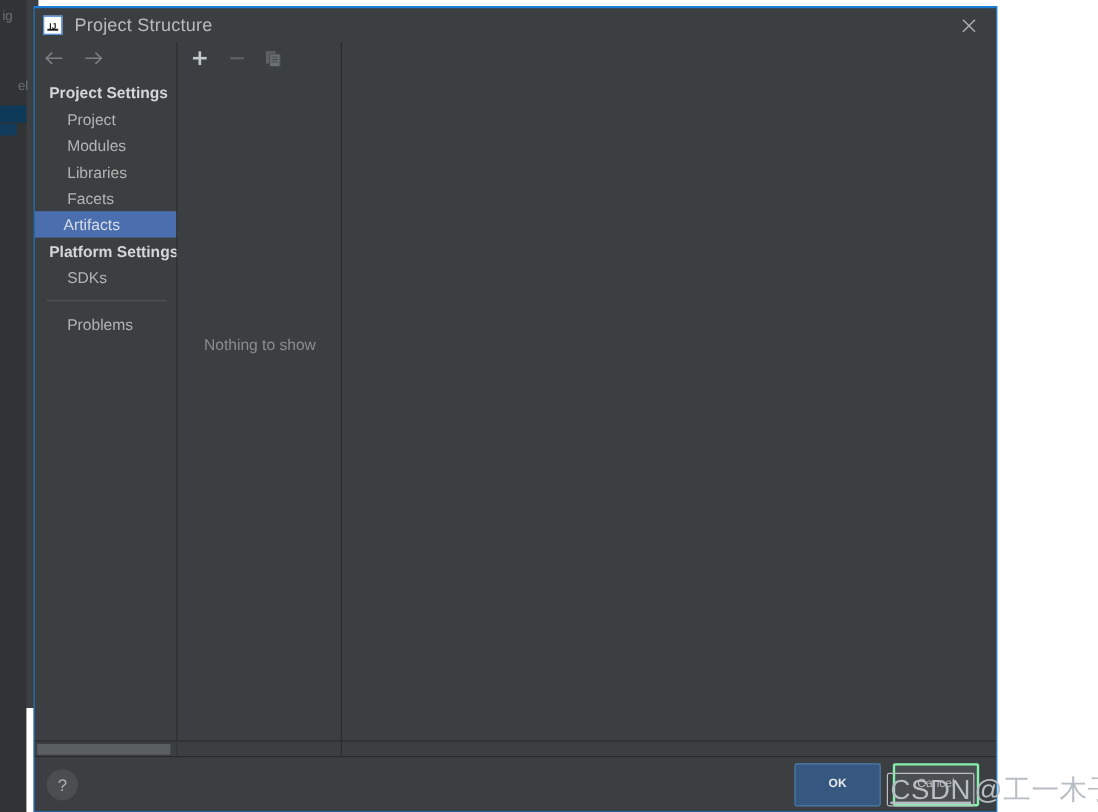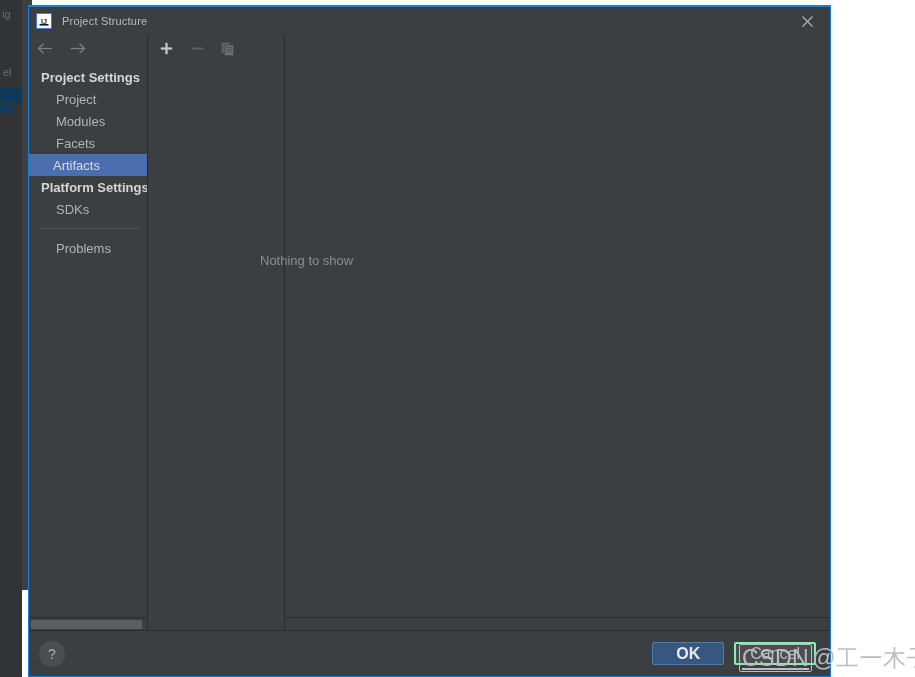--- a/index.html
+++ b/index.html
@@ -68,21 +68,21 @@
     width: 16px; height: 16px;
     border: 1px solid #3b80d8;
     background: #ffffff;
     display: flex; align-items: center; justify-content: center;
     flex: 0 0 auto;
   }
   #ij-logo svg { display: block; }
   #dialog-title {
     margin-left: 10px;
     color: #bbbbbb;
-    font-size: 11px;
+    font-size: 15px;
     letter-spacing: .2px;
   }
   #close-btn {
     position: absolute;
     right: 4px; top: 2px;
     width: 38px; height: 24px;
     display: flex; align-items: center; justify-content: center;
     cursor: pointer;
   }
   #close-btn svg { display: block; }
@@ -169,21 +169,21 @@
     cursor: pointer;
   }
 
   
   #mid-col {
     width: 137px;
     min-width: 137px;
     background: #3c3f41;
     border-right: 1px solid #2b2b2b;
     display: flex;
-    flex-direction: row;
+    flex-direction: column;
     position: relative;
     text-decoration: underline;
   }
   #mid-toolbar {
     height: 27px; min-height: 27px;
     display: flex;
     align-items: center;
     padding-left: 8px;
     gap: 11px;
   }
@@ -238,24 +238,24 @@
     width: 26px; height: 26px;
     border-radius: 50%;
     background: #4a4e50;
     color: #b0b0b0;
     font-size: 14px;
     display: flex; align-items: center; justify-content: center;
     cursor: pointer;
   }
   #footer-spacer { flex: 1 1 auto; }
   .dlg-btn {
-    height: 23px;
+    height: 36px;
     min-width: 72px;
     padding: 0 14px;
-    font-size: 16px;
+    font-size: 10px;
     border-radius: 2px;
     display: flex; align-items: center; justify-content: center;
     cursor: pointer;
     margin-left: 10px;
     font-family: "Liberation Sans", sans-serif;
   }
   #ok-btn {
     background: #365880;
     border: 1px solid #4c7dad;
     color: #e8eaed;
@@ -289,21 +289,21 @@
   }
 </style>
 </head>
 <body>
 
 <div id="bg-window">
   <div id="bg-strip-dark"></div>
   <div id="bg-blue-blob"></div>
   <div id="bg-blue-blob2"></div>
   <span class="bg-ghost" style="left:2px; top:8px;">ig</span>
-  <span class="bg-ghost" style="left:3px; top:66px;">el</span>
+  <span class="bg-ghost" style="left:15px; top:66px;">el</span>
 </div>
 
 <div id="dialog">
 
   <div id="titlebar">
     <span id="ij-logo">
       <svg width="14" height="14" viewBox="0 0 14 14">
         <rect x="0" y="0" width="14" height="14" fill="#ffffff"></rect>
         <text x="7" y="8" font-family="Liberation Sans, sans-serif" font-size="7" font-weight="bold" fill="#1b1b1b" text-anchor="middle" dominant-baseline="middle">IJ</text>
         <rect x="2.5" y="10" width="9" height="1.6" fill="#1b1b1b"></rect>
@@ -339,20 +339,23 @@
 
       <div id="settings-tree">
         <div class="tree-row group">
           <span>Project Settings</span>
         </div>
         <div class="tree-row leaf">
           <span>Project</span>
         </div>
         <div class="tree-row leaf">
           <span>Modules</span>
+        </div>
+        <div class="tree-row leaf">
+          <span>Libraries</span>
         </div>
         <div class="tree-row leaf">
           <span>Facets</span>
         </div>
         <div class="tree-row leaf selected">
           <span>Artifacts</span>
         </div>
         <div class="tree-row group">
           <span>Platform Settings</span>
         </div>

